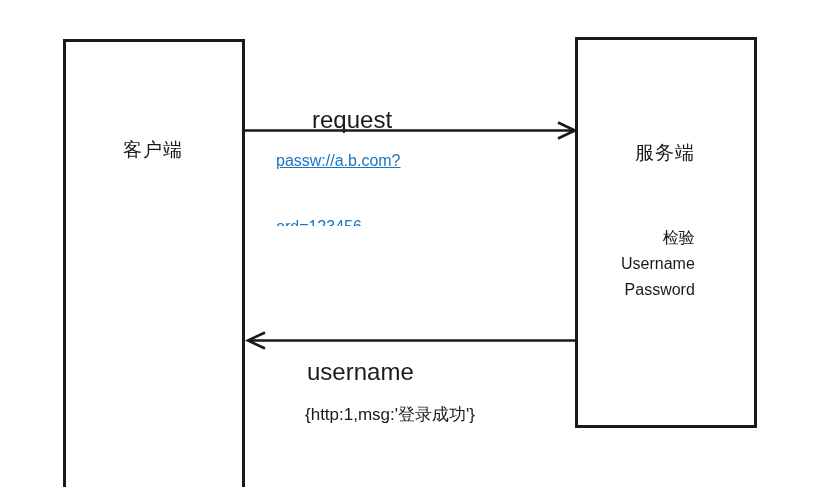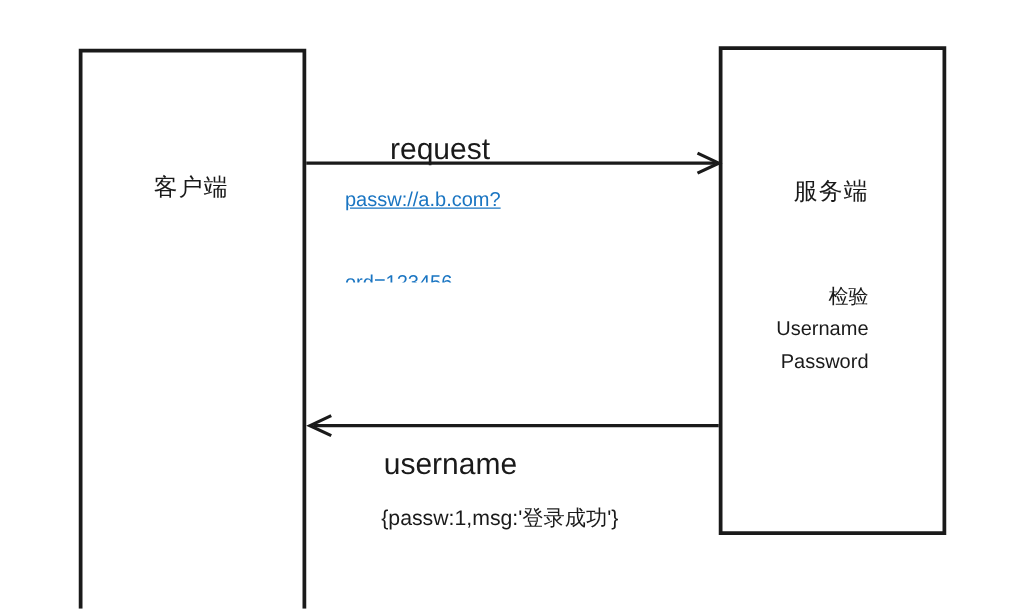--- a/index.html
+++ b/index.html
@@ -110,15 +110,15 @@
     </g>
   </svg>
 
   <div class="flow-label request-label">request</div>
 
   <div class="url-line url-line-1">passw://a.b.com?</div>
   <div class="url-line url-line-3">ord=123456</div>
 
   <div class="flow-label response-label">username</div>
 
-  <div class="payload-text">{passw:1,msg:'登录成功'}</div>
+  <div class="payload-text">{http:1,msg:'登录成功'}</div>
 
 </div>
 
 </body></html>

